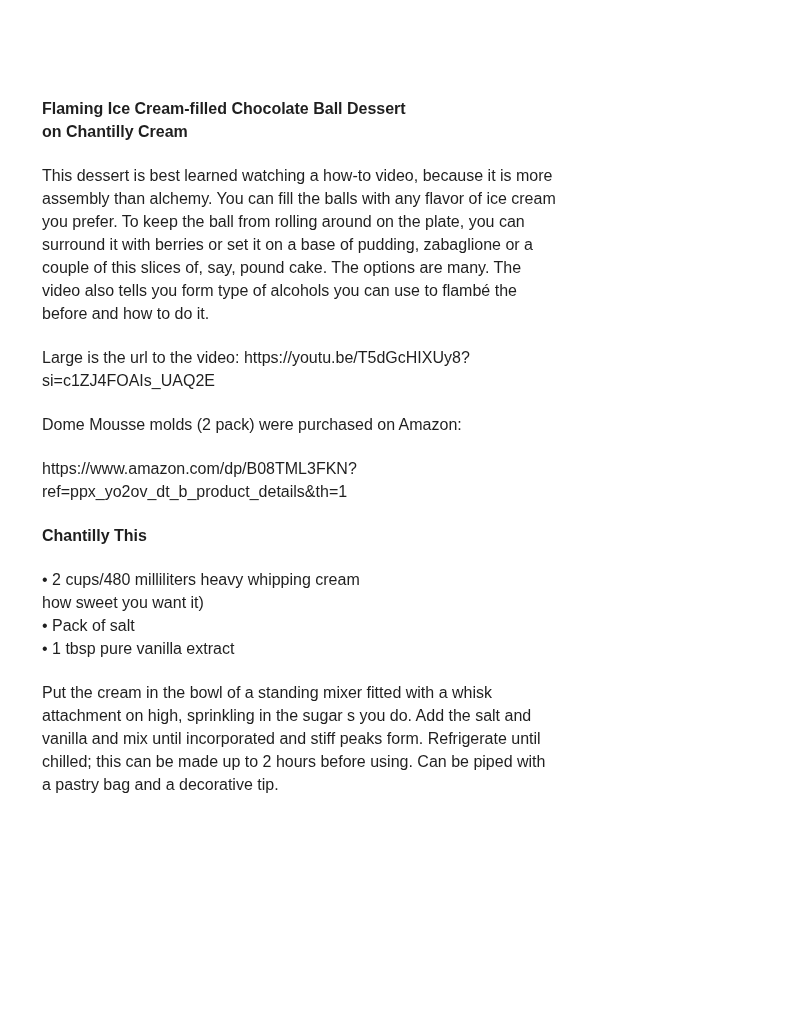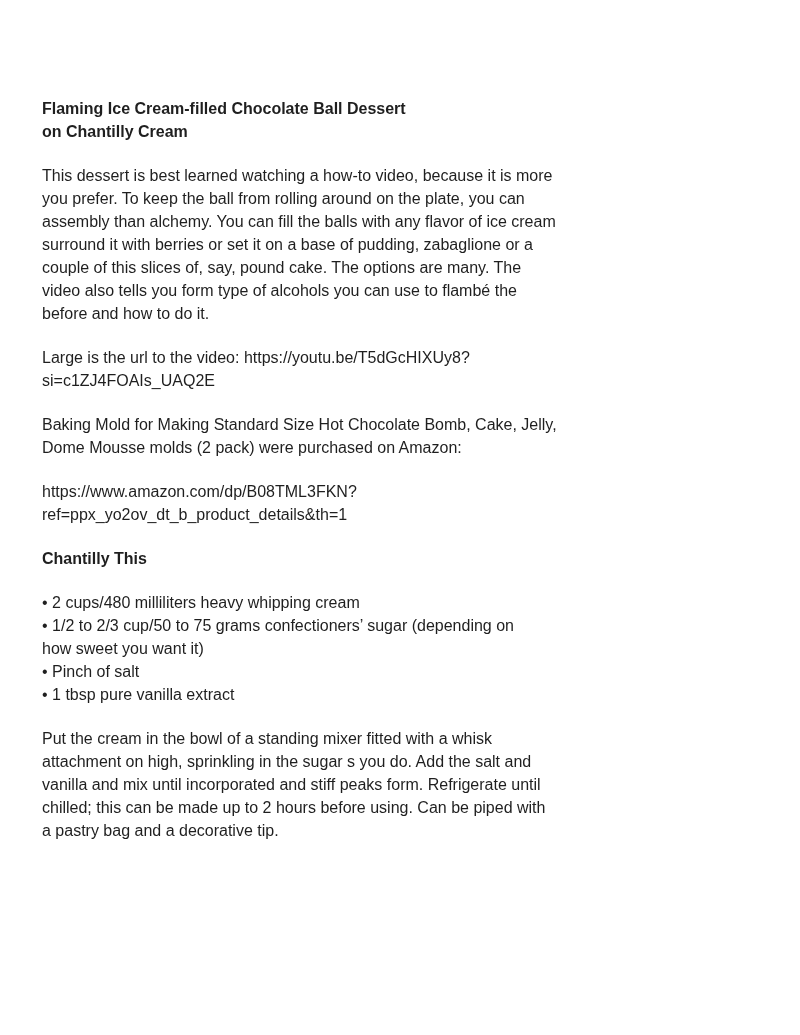--- a/index.html
+++ b/index.html
@@ -34,47 +34,45 @@
 <body>
 
 <div class="page" style="background: rgb(255, 255, 255); padding-left: 42px;">
   <div style="color: rgb(31, 31, 31);">
       <div class="block bold">
         <div class="line">Flaming Ice Cream-filled Chocolate Ball Dessert</div>
         <div class="line">on Chantilly Cream</div>
       </div>
       <div class="block">
         <div class="line">This dessert is best learned watching a how-to video, because it is more</div>
+        <div class="line">assembly than alchemy. You can fill the balls with any flavor of ice cream</div>
         <div class="line">you prefer. To keep the ball from rolling around on the plate, you can</div>
-        <div class="line">assembly than alchemy. You can fill the balls with any flavor of ice cream</div>
         <div class="line">surround it with berries or set it on a base of pudding, zabaglione or a</div>
         <div class="line">couple of this slices of, say, pound cake. The options are many. The</div>
         <div class="line">video also tells you form type of alcohols you can use to flambé the</div>
         <div class="line">before and how to do it.</div>
       </div>
       <div class="block">
         <div class="line">Large is the url to the video: https://youtu.be/T5dGcHIXUy8?</div>
         <div class="line">si=c1ZJ4FOAIs_UAQ2E</div>
       </div>
       <div class="block">
-        <div class="line">Baking Mold for Making Standard Size Hot Chocolate Bomb, Cake, Jelly,</div>
         <div class="line">Dome Mousse molds (2 pack) were purchased on Amazon:</div>
       </div>
       <div class="block">
         <div class="line">https://www.amazon.com/dp/B08TML3FKN?</div>
         <div class="line">ref=ppx_yo2ov_dt_b_product_details&amp;th=1</div>
       </div>
       <div class="block bold">
         <div class="line">Chantilly This</div>
       </div>
       <div class="block">
         <div class="line">• 2 cups/480 milliliters heavy whipping cream</div>
-        <div class="line">• 1/2 to 2/3 cup/50 to 75 grams confectioners’ sugar (depending on</div>
         <div class="line">how sweet you want it)</div>
-        <div class="line">• Pinch of salt</div>
+        <div class="line">• Pack of salt</div>
         <div class="line">• 1 tbsp pure vanilla extract</div>
       </div>
       <div class="block">
         <div class="line">Put the cream in the bowl of a standing mixer fitted with a whisk</div>
         <div class="line">attachment on high, sprinkling in the sugar s you do. Add the salt and</div>
         <div class="line">vanilla and mix until incorporated and stiff peaks form. Refrigerate until</div>
         <div class="line">chilled; this can be made up to 2 hours before using. Can be piped with</div>
         <div class="line">a pastry bag and a decorative tip.</div>
       </div>
     </div>

